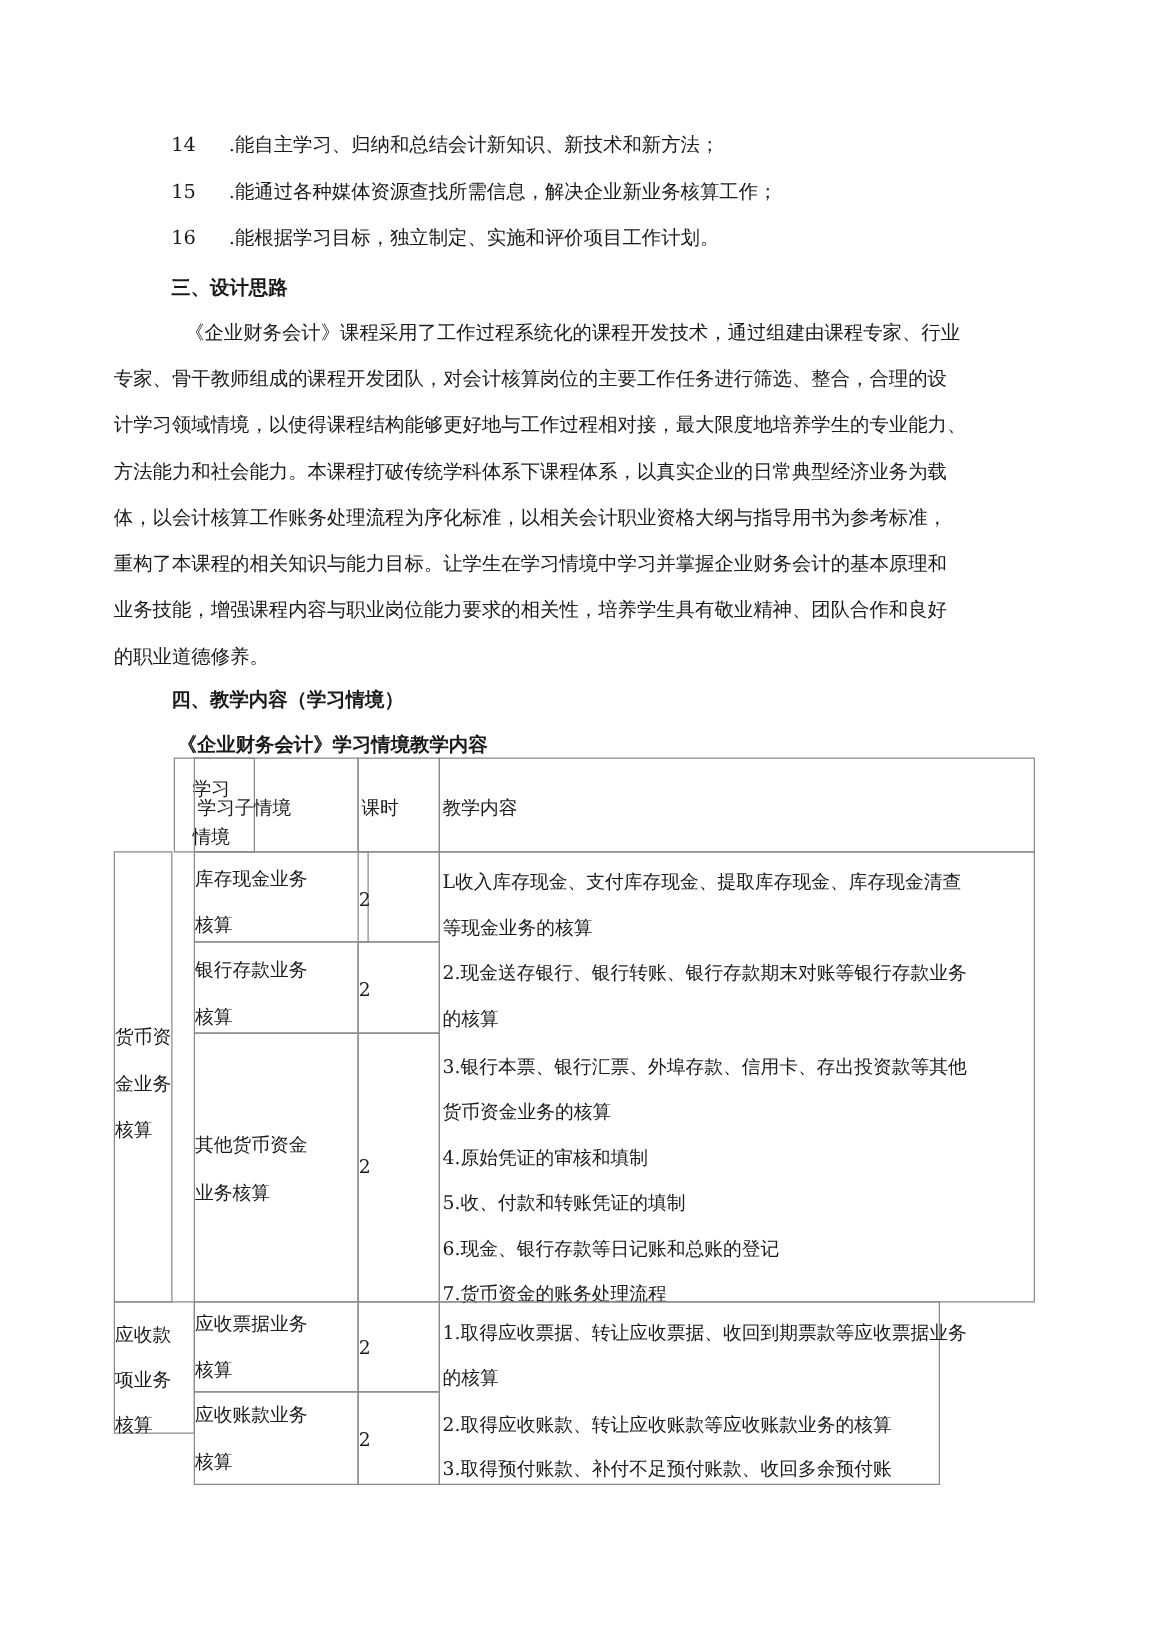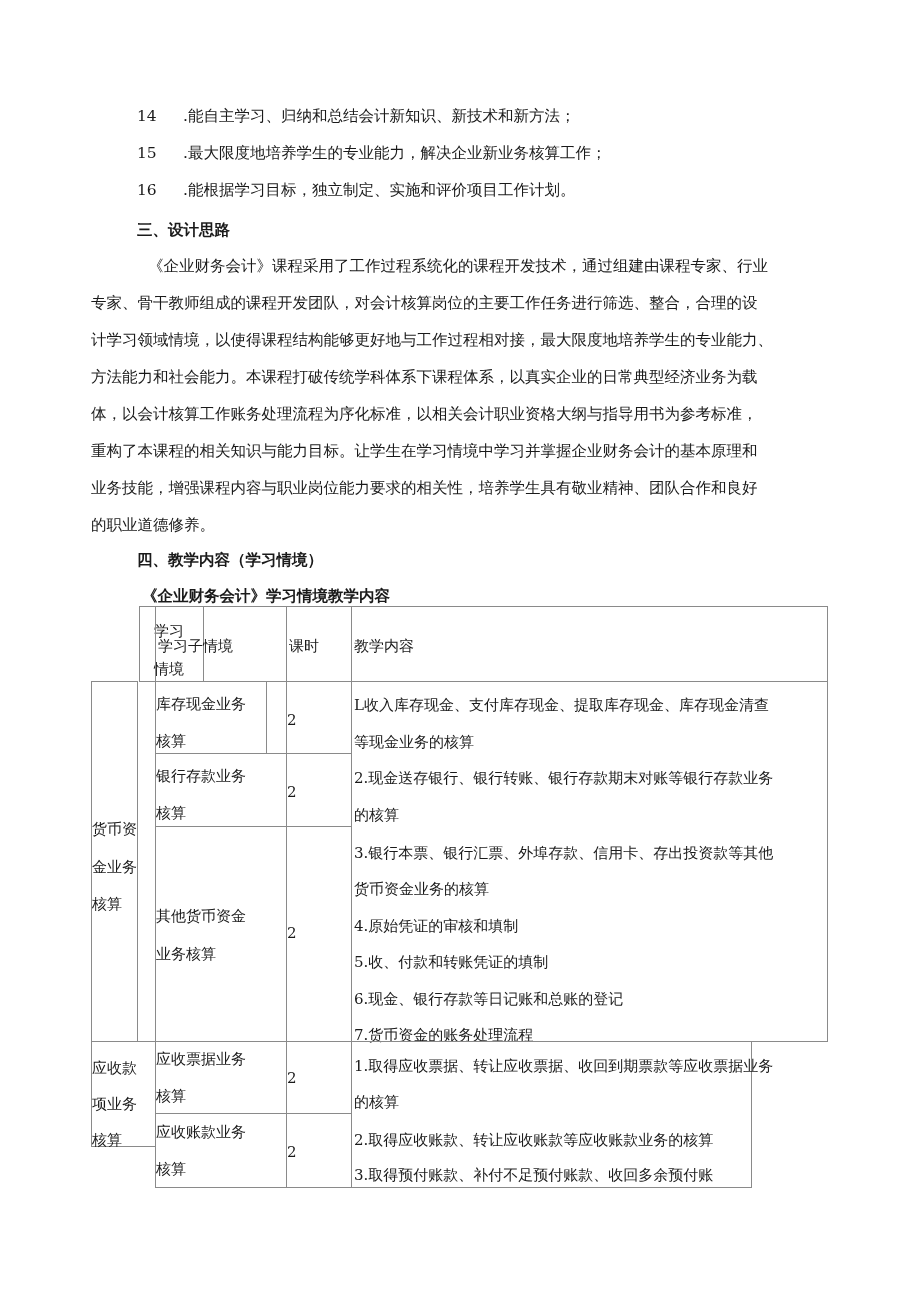--- a/index.html
+++ b/index.html
@@ -21,21 +21,21 @@
 </style>
 </head>
 <body>
 
 <div class="page">
 
   <div class="list-item" style="top:106px;">
     <span class="num">14</span><span>.能自主学习、归纳和总结会计新知识、新技术和新方法；</span>
   </div>
   <div class="list-item" style="top:143px;">
-    <span class="num">15</span><span>.最大限度地培养学生的专业能力，解决企业新业务核算工作；</span>
+    <span class="num">15</span><span>.能通过各种媒体资源查找所需信息，解决企业新业务核算工作；</span>
   </div>
   <div class="list-item" style="top:180px;">
     <span class="num">16</span><span>.能根据学习目标，独立制定、实施和评价项目工作计划。</span>
   </div>
 
   <div class="heading" style="left:137px; top:220px;">三、设计思路</div>
 
   <div>
     <div class="para-line" style="left:148px; top:256px;">《企业财务会计》课程采用了工作过程系统化的课程开发技术，通过组建由课程专家、行业</div>
     <div class="para-line" style="top:293px;">专家、骨干教师组成的课程开发团队，对会计核算岗位的主要工作任务进行筛选、整合，合理的设</div>
@@ -65,21 +65,21 @@
     <div class="cell hdr" style="left:260px; top:0; width:477px; height:76px;">
       <span class="t" style="left:2px; top:29px;">教学内容</span>
     </div>
 
     <div class="cell" style="left:0; top:75px; width:47px; height:361px;">
       <span class="t" style="left:0; top:137px;">货币资</span>
       <span class="t" style="left:0; top:175px;">金业务</span>
       <span class="t" style="left:0; top:212px;">核算</span>
     </div>
 
-    <div class="cell" style="left:64px; top:75px; width:112px; height:73px;font-family:Liberation Serif, serif;">
+    <div class="cell" style="left:64px; top:75px; width:140px; height:73px;font-family:Liberation Serif, serif;">
       <span class="t" style="left:0; top:12px;">库存现金业务</span>
       <span class="t" style="left:0; top:49px;">核算</span>
     </div>
     <div class="cell" style="left:195px; top:75px; width:66px; height:73px;">
       <span class="t" style="left:0; top:28px;">2</span>
     </div>
 
     <div class="cell" style="left:64px; top:147px; width:132px; height:74px;">
       <span class="t" style="left:0; top:12px;">银行存款业务</span>
       <span class="t" style="left:0; top:49px;">核算</span>

